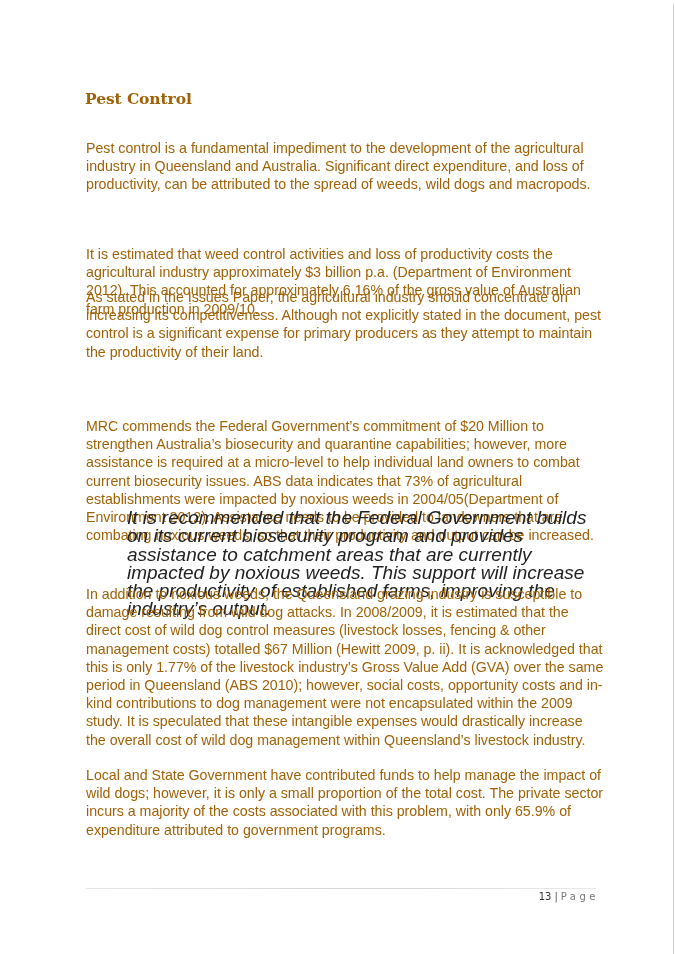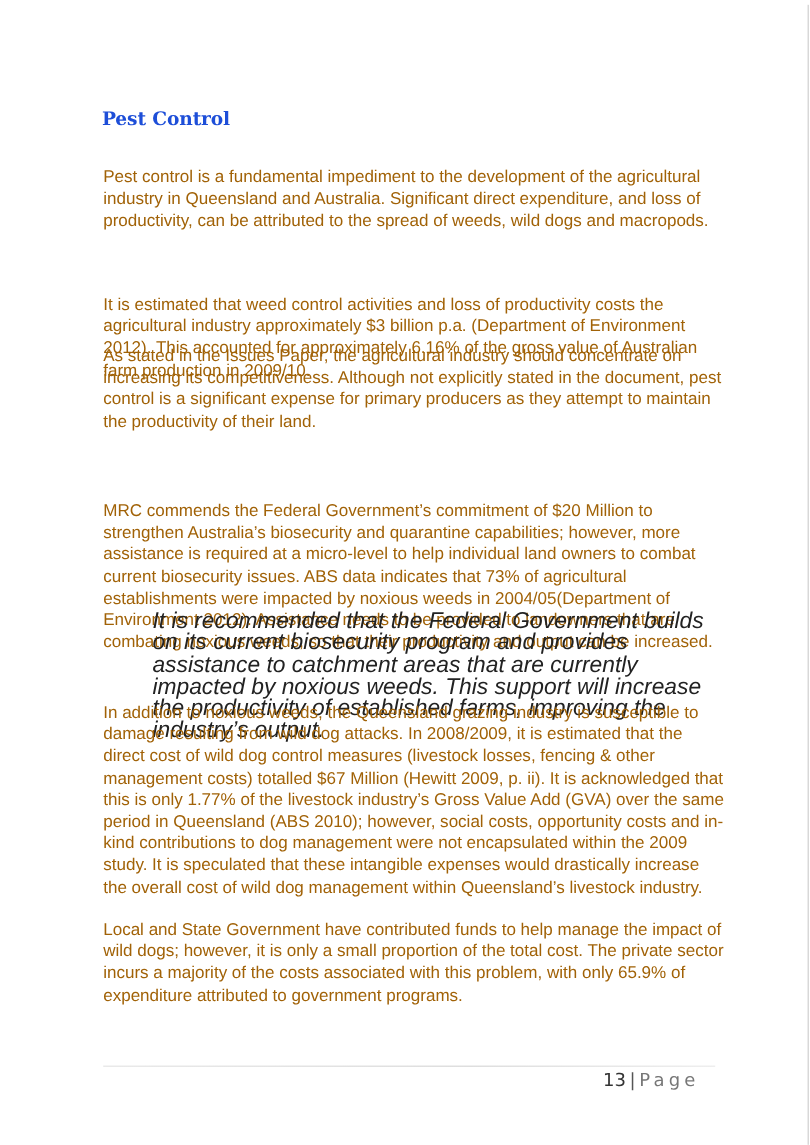--- a/index.html
+++ b/index.html
@@ -30,21 +30,21 @@
       background: #cfcfcf;
     }
     .heading {
       position: absolute;
       left: 85px;
       top: 89px;
       margin: 0;
       font-family: "DejaVu Serif", "Liberation Serif", serif;
       font-weight: bold;
       font-size: 15.5px;
-      color: #1d4ed8;
+      color: #a16207;
       letter-spacing: -0.1px;
     }
     .body-text {
       position: absolute;
       left: 86px;
       width: 520px;
       font-family: "Liberation Sans", sans-serif;
       font-size: 14.2px;
       line-height: 18.2px;
       color: #a16207;
@@ -72,24 +72,24 @@
     .footer-rule {
       position: absolute;
       left: 86px;
       top: 888px;
       width: 510px;
       height: 1px;
       background: linear-gradient(to right, #e4e4e4, #d6d6d6 60%, #eaeaea);
     }
     .footer {
       position: absolute;
-      right: 92px;
+      right: 76px;
       top: 891px;
       font-family: "DejaVu Sans", sans-serif;
-      font-size: 15px;
+      font-size: 10px;
       color: #555555;
     }
     .footer .num { color: #333333; }
     .footer .sep { color: #555555; margin: 0 3px; }
     .footer .word { letter-spacing: 3.5px; color: #777777; }
   </style>
 </head>
 <body>
 
 <div class="page">

